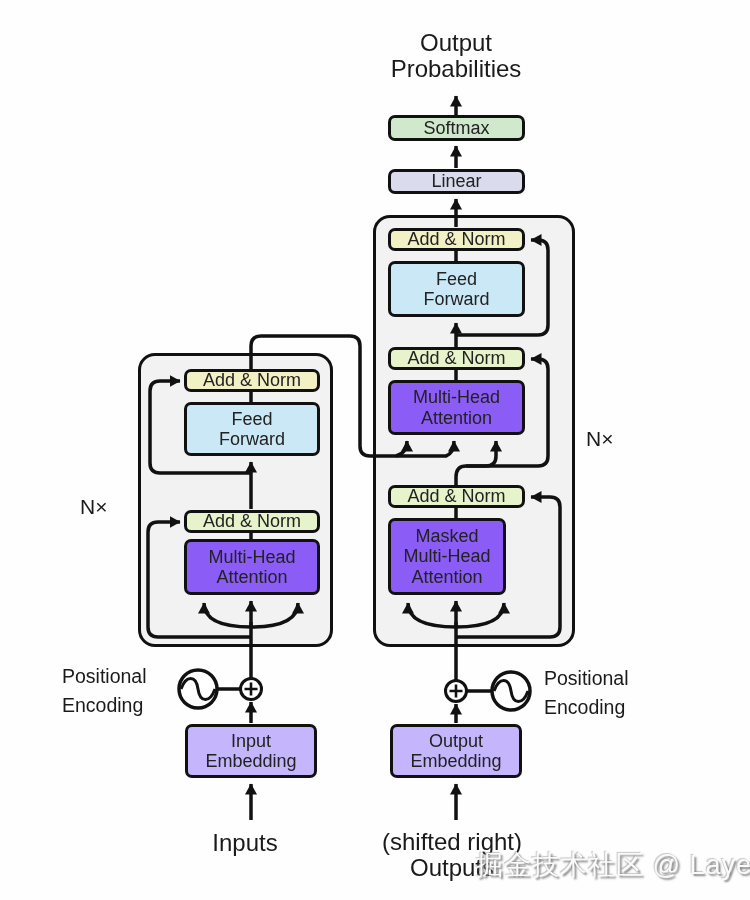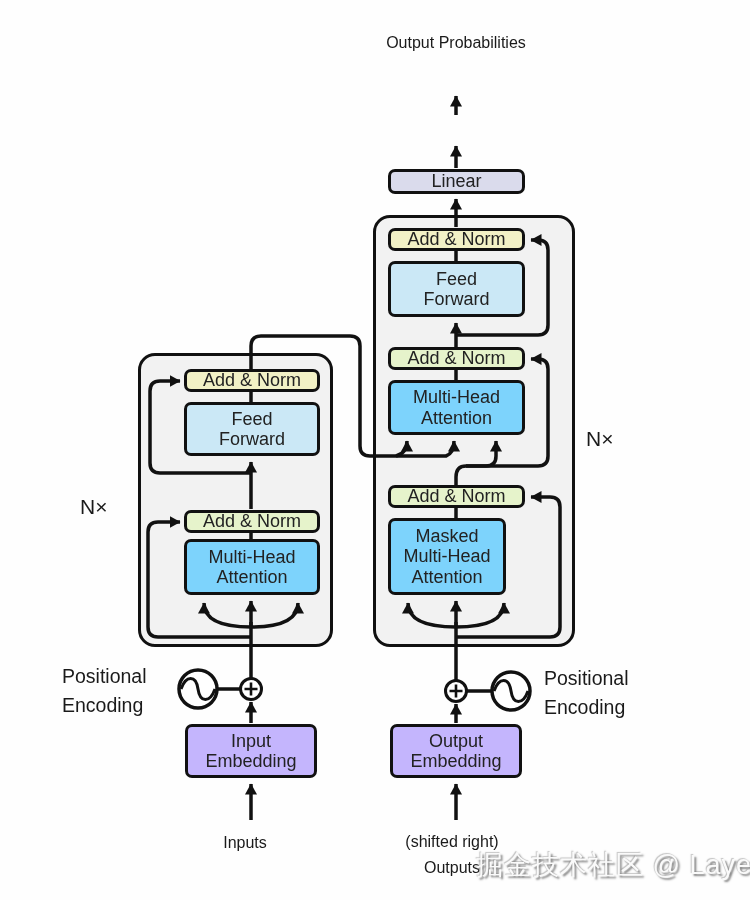--- a/index.html
+++ b/index.html
@@ -10,26 +10,26 @@
   .block{background:#f2f2f2;border:3.5px solid #111;border-radius:17px;}
   
   .box{display:flex;align-items:center;justify-content:center;text-align:center;
        border:3px solid #111;border-radius:7px;font-size:18px;line-height:1.12;color:#222;}
   .box span{display:inline-block;}
   .c-softmax{background:#d0e9cc;}
   .c-linear{background:#dadbec;}
   .c-anY{background:#f2f1c6;}
   .c-anG{background:#e6f3cb;}
   .c-ff{background:#cbe8f6;}
-  .c-mha{background:#7dd3fc;}
+  .c-mha{background:#8b5cf6;}
   .c-emb{background:#c4b5fd;border-width:3.5px;}
   .w75{max-width:78px;}
   .w100{max-width:100px;}
   
-  .lbl{font-size:16px;line-height:26px;color:#1a1a1a;}
+  .lbl{font-size:24px;line-height:26px;color:#1a1a1a;}
   .center{text-align:center;}
   svg{position:absolute;left:0;top:0;}
   #watermark{font-size:27px;letter-spacing:1px;color:#fafafa;white-space:nowrap;
              text-shadow:2px 2px 2px rgba(125,125,125,.95),-1px -1px 1px rgba(170,170,170,.7);}
 </style>
 </head>
 <body>
 
 <div id="stage">
 
@@ -101,20 +101,23 @@
     <g>
       <circle cx="198" cy="689" r="19" fill="#fff" stroke="#111" stroke-width="3.5"></circle>
       <path d="M181,689 C186,675 196,675 198,689 C200,703 210,703 215,689" stroke="#111" stroke-width="3" fill="none"></path>
     </g>
     <g>
       <circle cx="511" cy="691" r="19" fill="#fff" stroke="#111" stroke-width="3.5"></circle>
       <path d="M494,691 C499,677 509,677 511,691 C513,705 523,705 528,691" stroke="#111" stroke-width="3" fill="none"></path>
     </g>
   </svg>
 
+  <div class="abs box c-softmax" style="left:388px;top:115px;width:137px;height:26px;">
+    <span>Softmax</span>
+  </div>
   <div class="abs box c-linear" style="left:388px;top:169px;width:137px;height:25px;">
     <span>Linear</span>
   </div>
 
   <div class="abs box c-anY" style="left:388px;top:228px;width:137px;height:23px;">
     <span>Add &amp; Norm</span>
   </div>
   <div class="abs box c-ff" style="left:388px;top:261px;width:137px;height:56px;">
     <span class="w75">Feed Forward</span>
   </div>

